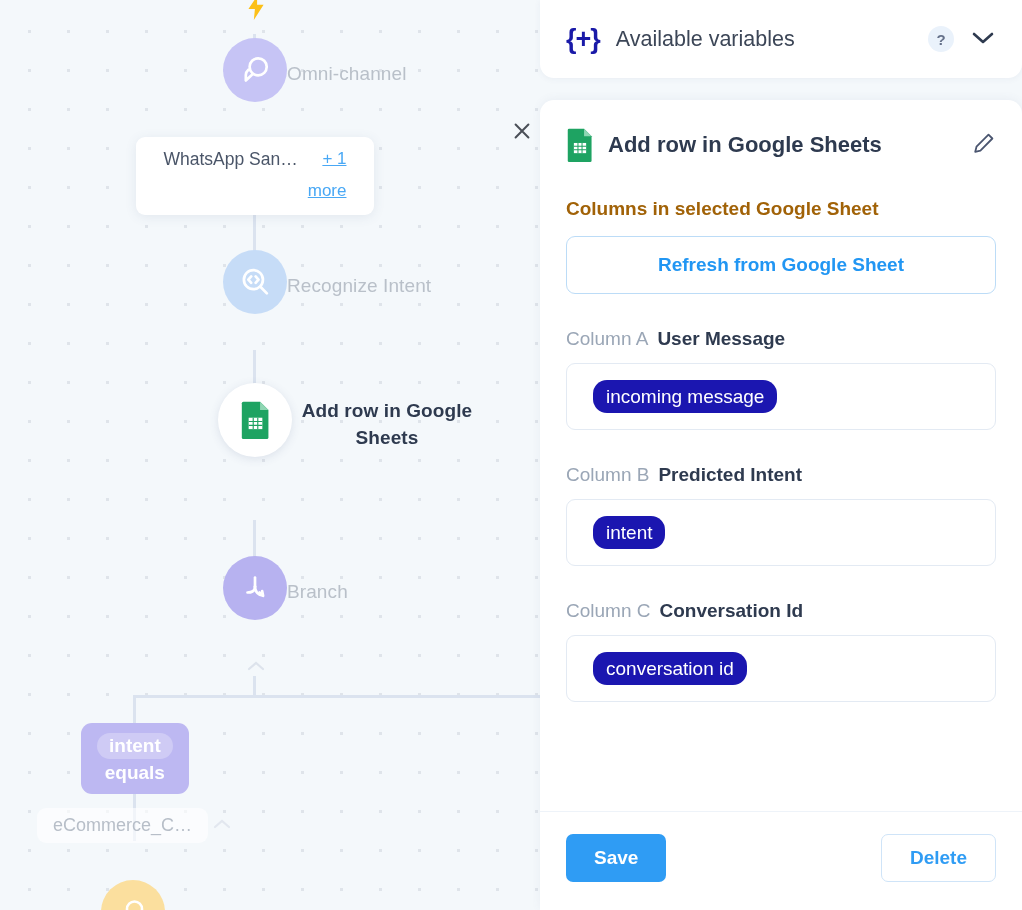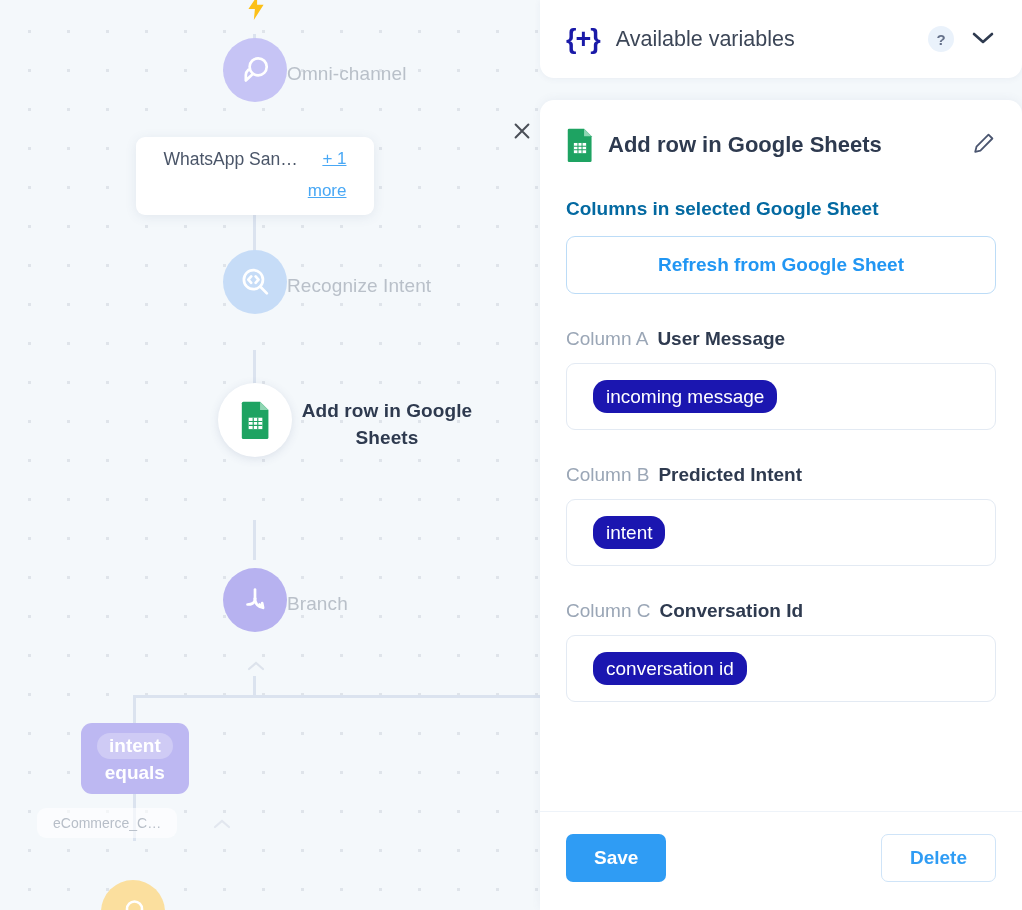--- a/index.html
+++ b/index.html
@@ -65,21 +65,21 @@
     align-items: center; gap: 3px; min-width: 107px;
   }
   .chip-var {
     background: rgba(255,255,255,.27); color: #fff; border-radius: 13px;
     padding: 2px 12px; font-size: 19px; font-weight: 700;
   }
   .chip-op { color: #fff; font-size: 19px; font-weight: 700; }
 
   .branch-pill {
     position: absolute; background: rgba(255,255,255,.62); border-radius: 9px;
-    padding: 7px 16px; font-size: 14px; color: #b7bec8; white-space: nowrap;
+    padding: 7px 16px; font-size: 18px; color: #b7bec8; white-space: nowrap;
   }
   .caret-up { position: absolute; color: #dde3ec; font-size: 20px; }
 
   
   #panel {
     position: absolute; right: 0; top: 0; width: 482px; height: 910px;
     display: flex; flex-direction: column;
   }
   .vars-card {
     margin: 0 0 0 0; background: #fff;
@@ -106,21 +106,21 @@
   .card-head { display: flex; align-items: center; padding: 28px 26px 0 26px; }
   .gs-icon { width: 28px; height: 34px; margin-right: 14px; flex: none; }
   .card-title { font-size: 22px; font-weight: 700; color: #2e3a4f; flex: 1; }
   .pencil { cursor: pointer; }
 
   .card-scroll { flex: 1; overflow-y: auto; padding: 0 26px 10px 26px; }
   .card-scroll::-webkit-scrollbar { width: 9px; }
   .card-scroll::-webkit-scrollbar-thumb { background: #c2c7cc; border-radius: 5px; }
   .card-scroll::-webkit-scrollbar-track { background: transparent; }
 
-  .section-label { font-size: 19px; font-weight: 700; color: #0369a1; margin: 36px 0 16px 0; }
+  .section-label { font-size: 19px; font-weight: 700; color: #a16207; margin: 36px 0 16px 0; }
   .refresh-btn {
     width: 100%; height: 58px; border: 1px solid #bcdcf7; border-radius: 9px;
     background: #fff; color: #2196f3; font-size: 19px; font-weight: 700;
     font-family: "Liberation Sans", sans-serif; cursor: pointer;
   }
 
   .col-head { margin: 34px 0 13px 0; font-size: 19px; display: flex; gap: 9px; align-items: flex-end; }
   .col-key { color: #9aa6b6; }
   .col-name { color: #2e3a4f; font-weight: 700; }
   .col-box {
@@ -210,21 +210,21 @@
         <svg width="31" height="38" viewBox="0 0 40 50">
           <path d="M4 1 h22 l11 11 v36 a2 2 0 0 1-2 2 H4 a2 2 0 0 1-2-2 V3 a2 2 0 0 1 2-2z" fill="#1ea362"></path>
           <path d="M26 1 l11 11 h-11z" fill="#8fd6b3"></path>
           <rect x="11" y="22" width="18" height="15" fill="#fff"></rect>
           <path d="M11 27 h18 M11 32 h18 M17 22 v15 M23 22 v15" stroke="#1ea362" stroke-width="1.5"></path>
         </svg>
       </div>
       <div class="node-label strong">Add row in Google Sheets</div>
     </div>
 
-    <div class="node" style="left:223px;top:568px;">
+    <div class="node" style="left:223px;top:556px;">
       <div class="node-circle c-branch">
         <svg width="36" height="36" viewBox="0 0 24 24" fill="none" stroke="#fff" stroke-width="1.8" stroke-linecap="round" stroke-linejoin="round">
           <path d="M12 5 V11"></path>
           <path d="M12 11 q0 4 -5 4"></path>
           <path d="M12 11 q0 5 5 6"></path>
           <path d="M15 15 l2.4 2.2 l-0.6 -3.1" fill="#fff"></path>
         </svg>
       </div>
       <div class="node-label dim">Branch</div>
     </div>

